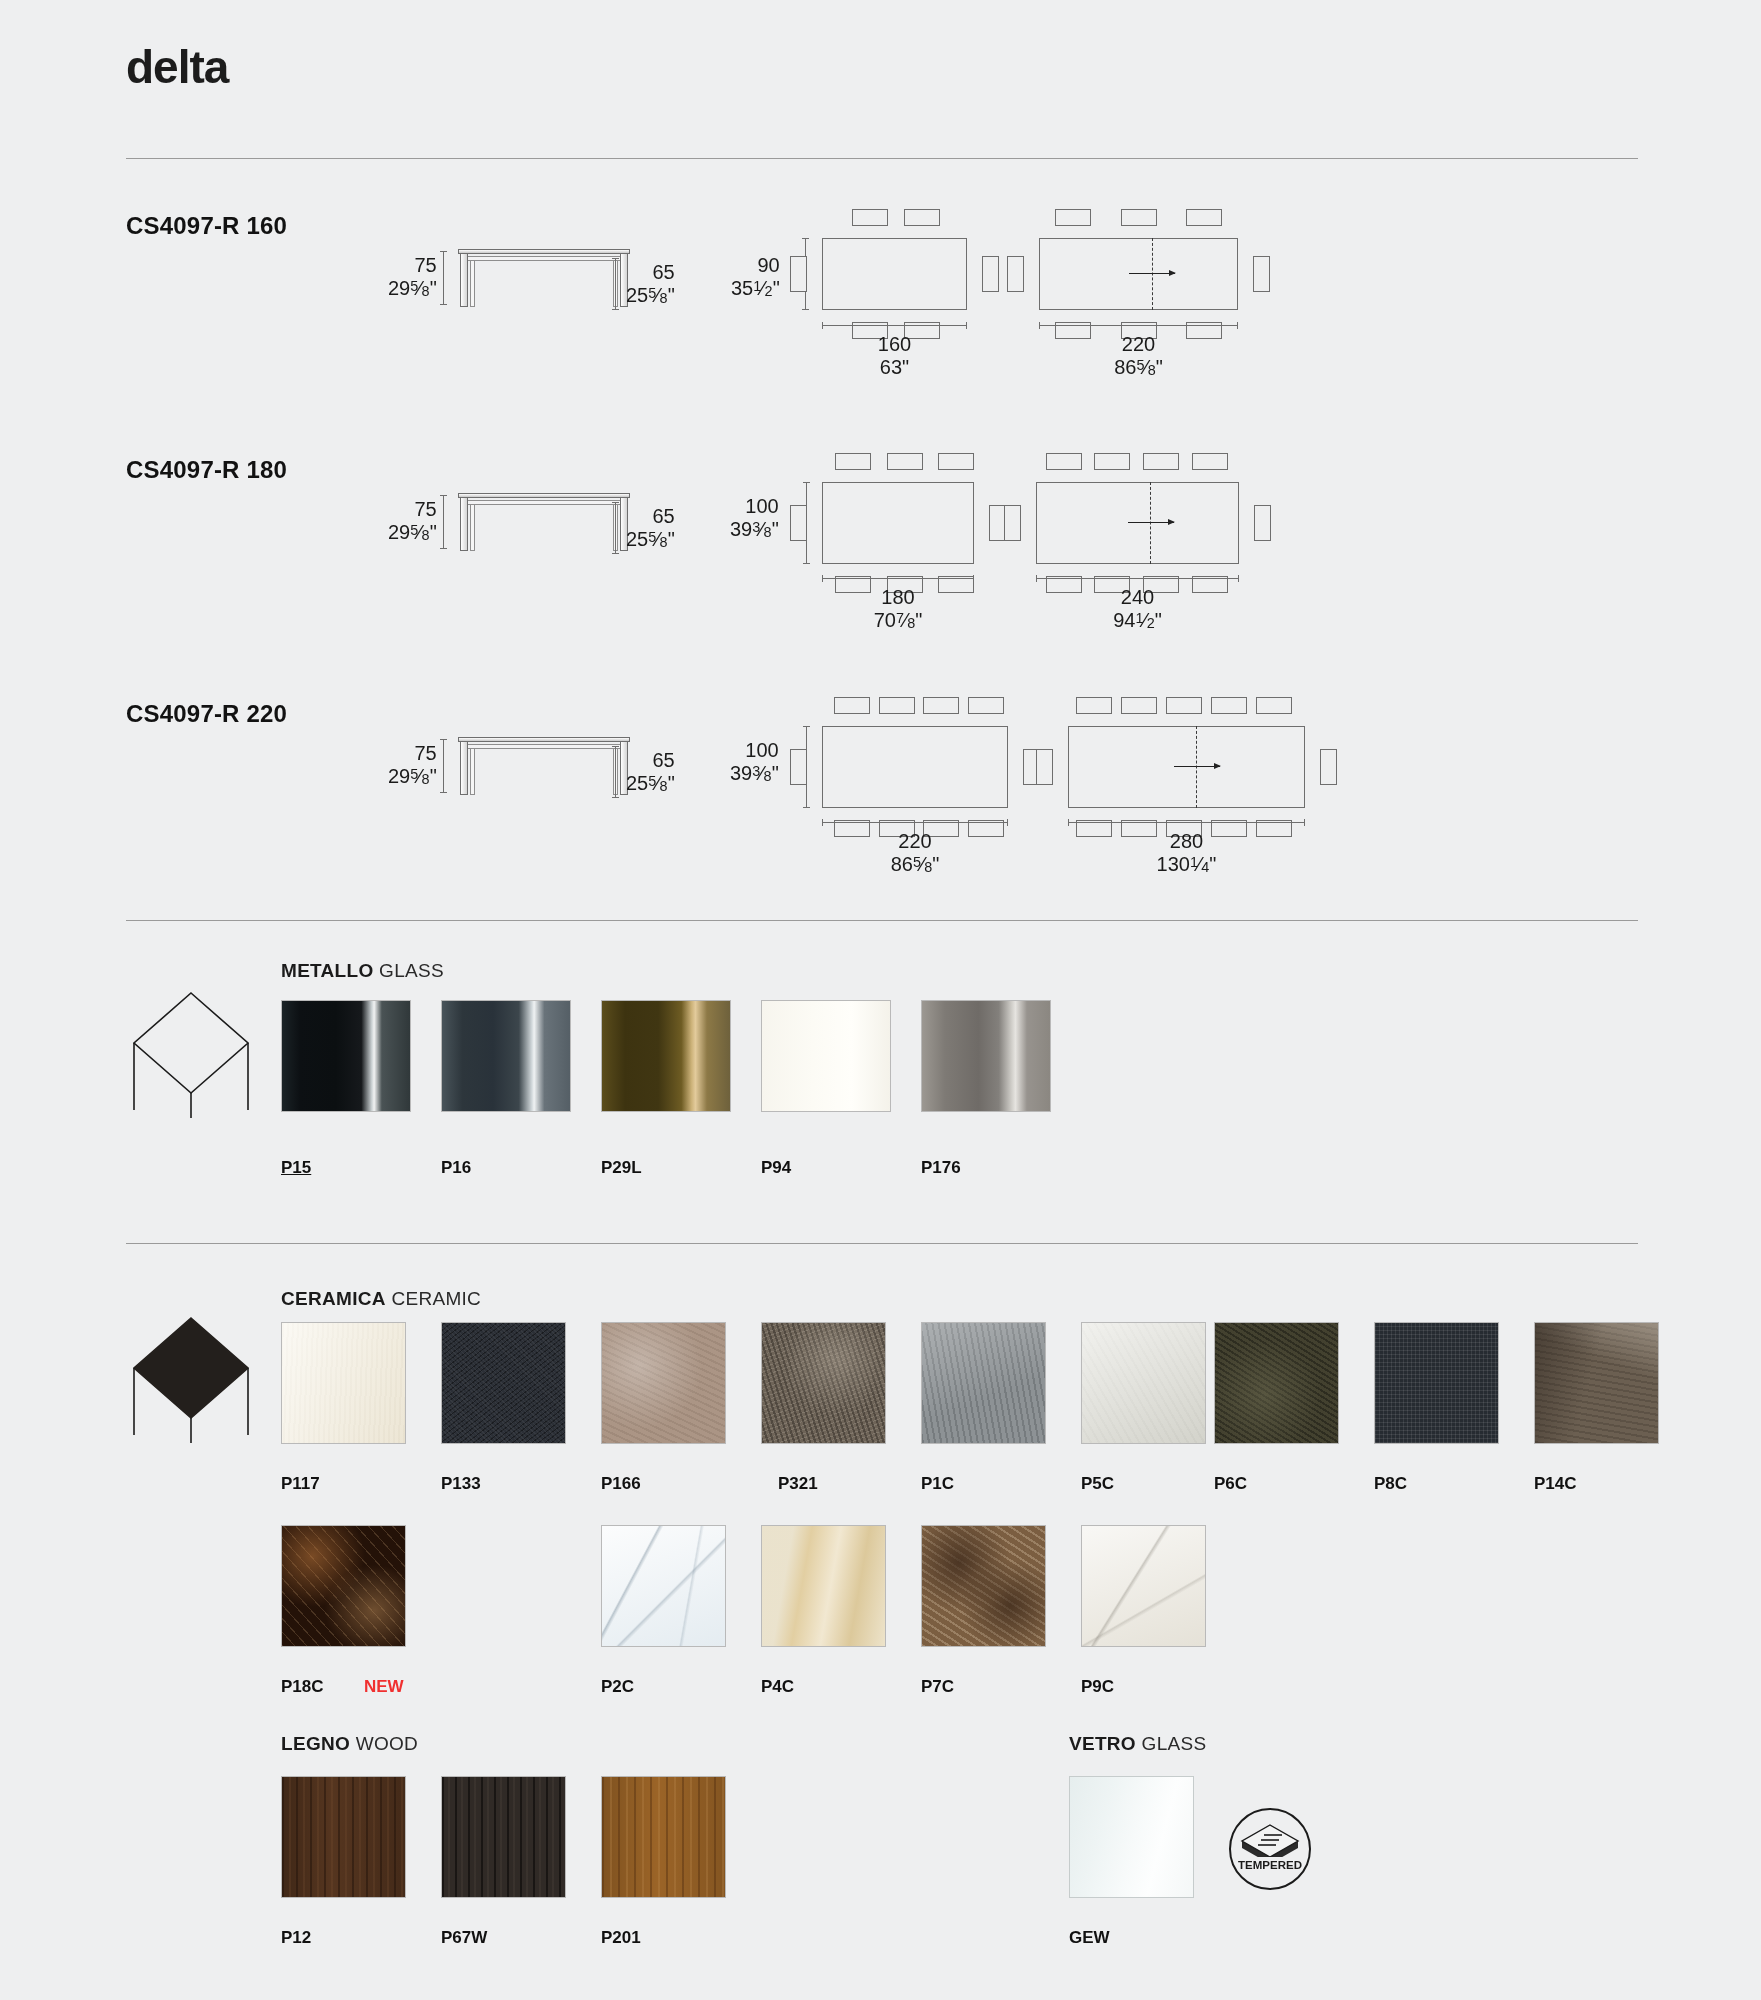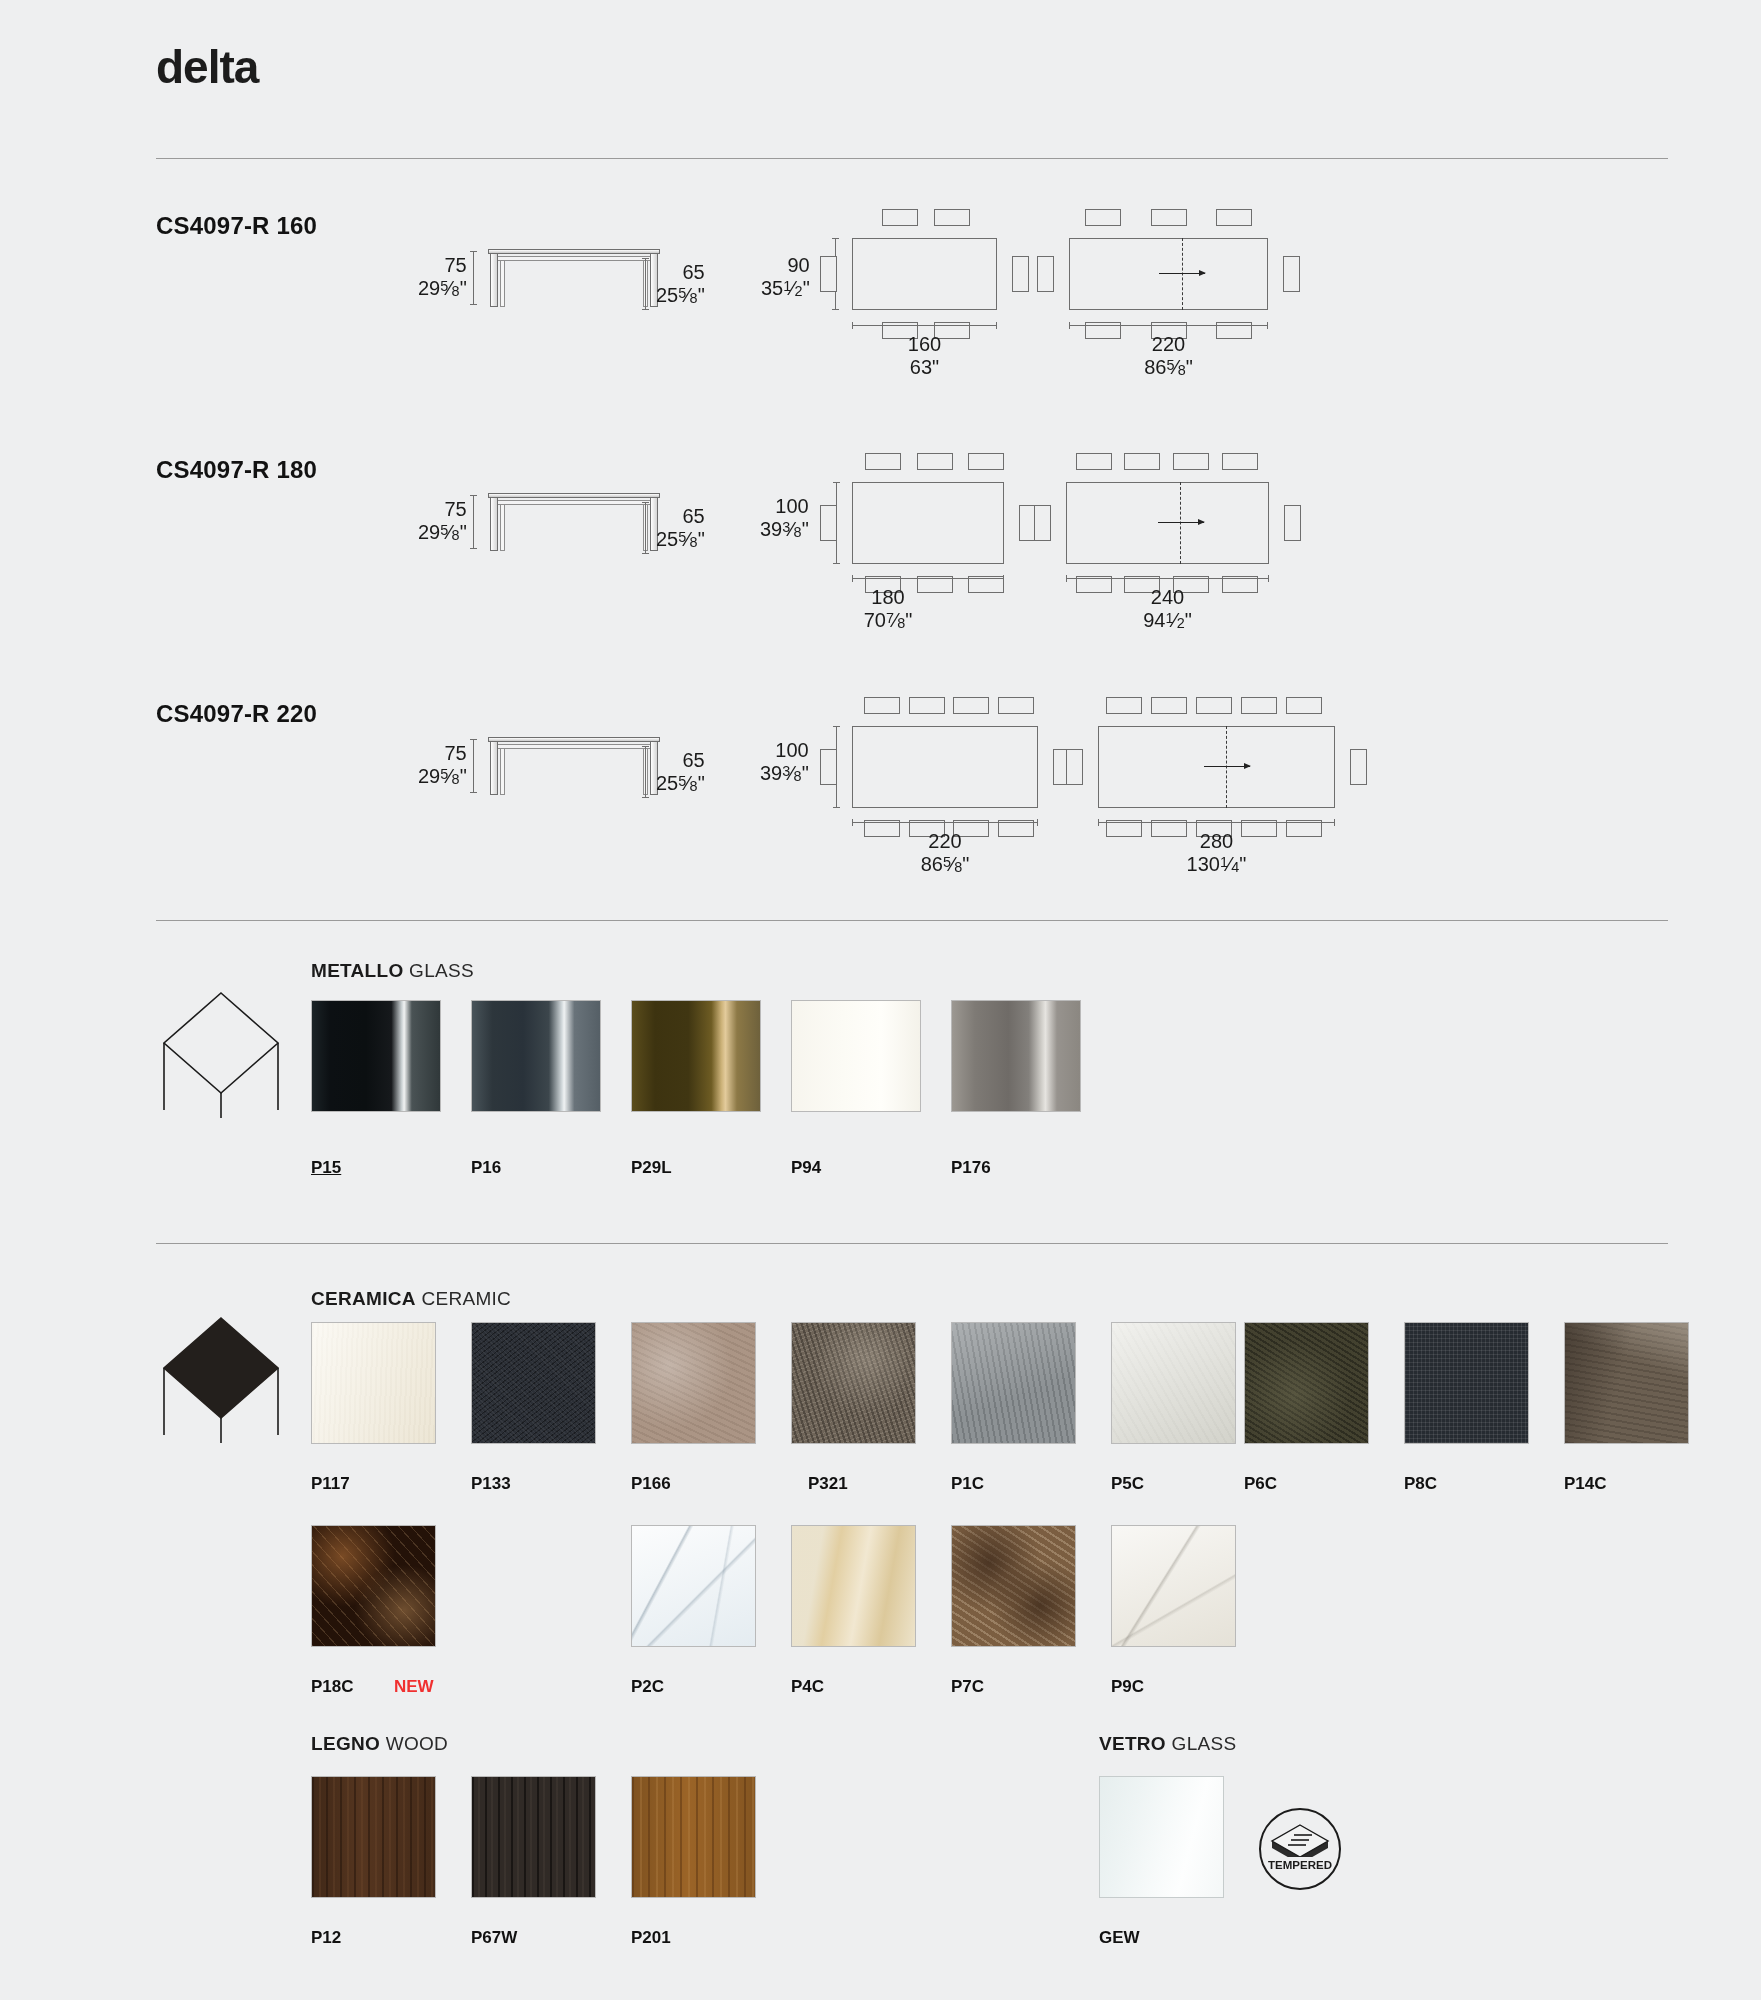--- a/index.html
+++ b/index.html
@@ -6,21 +6,21 @@
   html, body { margin:0; padding:0; }
   body {
     width: 1761px;
     height: 2000px;
     background: #eeeff0;
     font-family: "Liberation Sans", sans-serif;
     color: #1b1b1b;
     position: relative;
     overflow: hidden;
   }
-  .page { position:relative; width:1636px; height:2000px; padding: 16px; margin-left: 30px; }
+  .page { position:relative; width:1636px; height:2000px; padding: 16px; }
 
   
   .brand {
     position:absolute; left:126px; top:40px;
     font-size:46px; font-weight:700; letter-spacing:-1px;
     color:#1c1c1c;
   }
   .rule { position:absolute; height:1px; background:#9a9a9a; }
   .rule.r1 { left:126px; top:158px; width:1512px; }
   .rule.r2 { left:126px; top:920px; width:1512px; }
@@ -245,21 +245,21 @@
       <div class="chair h" style="left:13px; top:-29px;"></div>
       <div class="chair h" style="left:65px; top:-29px;"></div>
       <div class="chair h" style="left:116px; top:-29px;"></div>
       <div class="chair h" style="left:13px; top:94px;"></div>
       <div class="chair h" style="left:65px; top:94px;"></div>
       <div class="chair h" style="left:116px; top:94px;"></div>
       <div class="chair v" style="left:-32px; top:23px;"></div>
       <div class="chair v" style="left:167px; top:23px;"></div>
     </div>
     <div class="htick" style="left:822px; top:578px; width:152px;"></div>
-    <div class="dimtext centered" style="left:782px; top:586px; width:152px;">
+    <div class="dimtext centered" style="left:822px; top:586px; width:152px;">
       <div>180</div>
       <div><span>70</span><span class="frac">7</span>⁄<span class="den">8</span>"</div>
     </div>
 
     <div class="plan" style="left:1036px; top:482px; width:203px; height:82px;">
       <div class="tabletop"></div>
       <div class="split" style="left:114px;"></div>
       <div class="arrow" style="left:92px; top:40px; width:46px;"></div>
       <div class="chair h" style="left:10px; top:-29px;"></div>
       <div class="chair h" style="left:58px; top:-29px;"></div>

